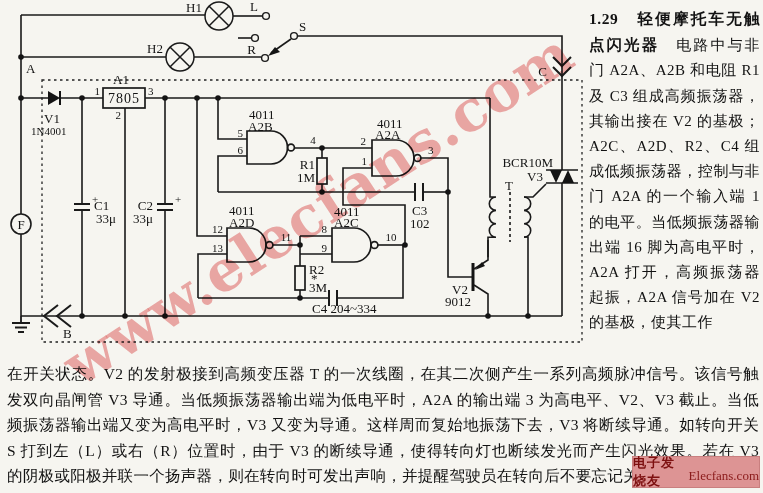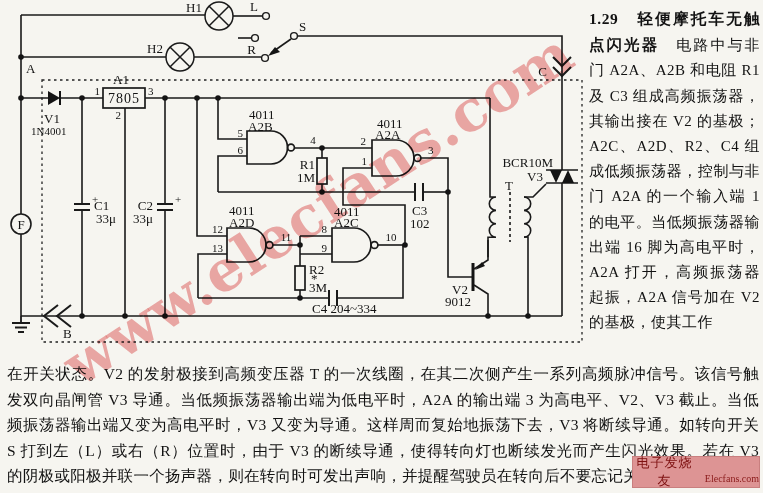--- a/index.html
+++ b/index.html
@@ -36,22 +36,22 @@
     color:rgba(224,70,70,0.45);
     mix-blend-mode:multiply;
     pointer-events:none;white-space:nowrap;
   }
   #logo{
     position:absolute;left:632px;top:456px;width:128px;height:32px;
     background:#dd9494;border:1px solid #c97f7f;box-sizing:border-box;
     display:flex;align-items:center;justify-content:center;gap:2px;
     z-index:5;
   }
-  #logo .cn{font-weight:normal;font-size:13px;color:#7d1010;letter-spacing:1px;text-align:center;}
-  #logo .en{font-size:10px;color:#8a1a1a;align-self:flex-end;margin-bottom:3px;margin-left:7px;}
+  #logo .cn{font-weight:bold;font-size:13px;color:#7d1010;letter-spacing:1px;}
+  #logo .en{font-size:13px;color:#8a1a1a;align-self:flex-end;margin-bottom:3px;margin-left:7px;}
 </style>
 </head>
 <body>
 
 <svg id="schematic" width="588" height="360" viewBox="0 0 588 360">
 
   <rect x="42" y="80" width="540" height="262" fill="none" stroke="#222" stroke-width="1.3" stroke-dasharray="2.5,3.5"></rect>
 
   <g stroke="#1a1a1a" stroke-width="1.6" fill="none">
     <path d="M21,15 V214 M21,234 V316"></path>

